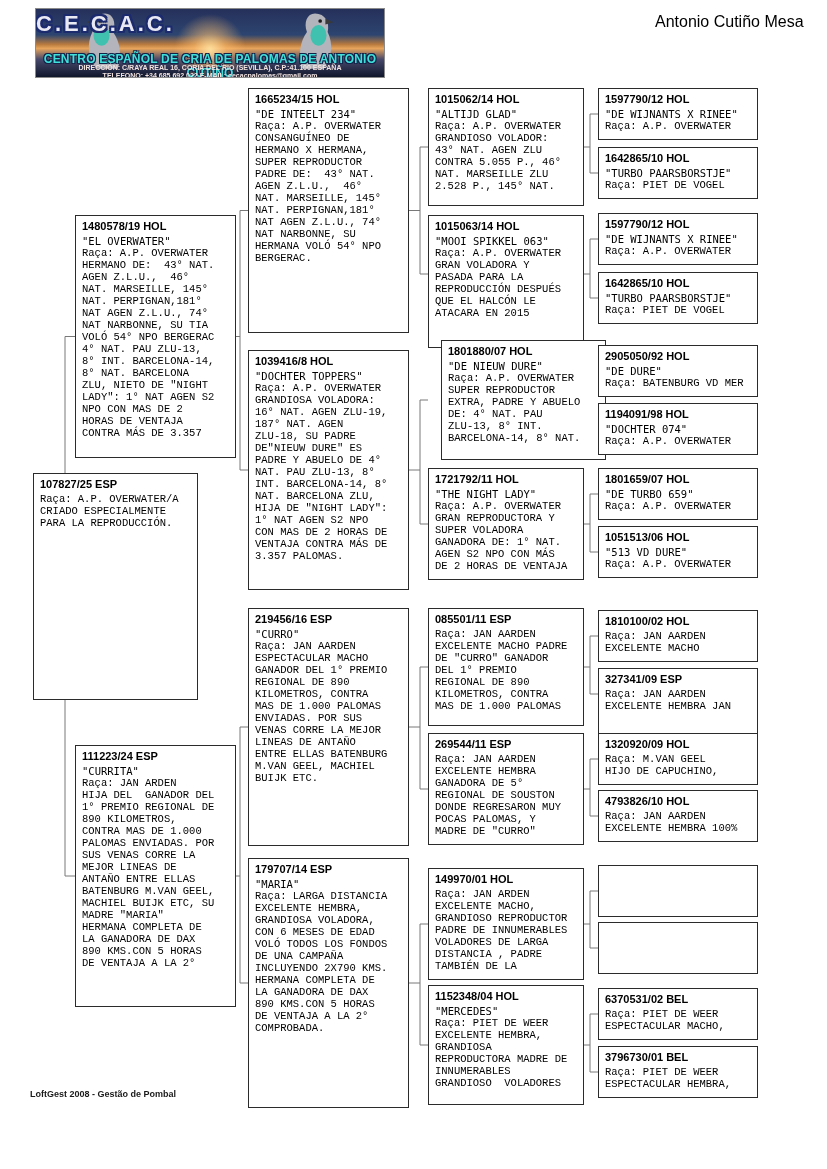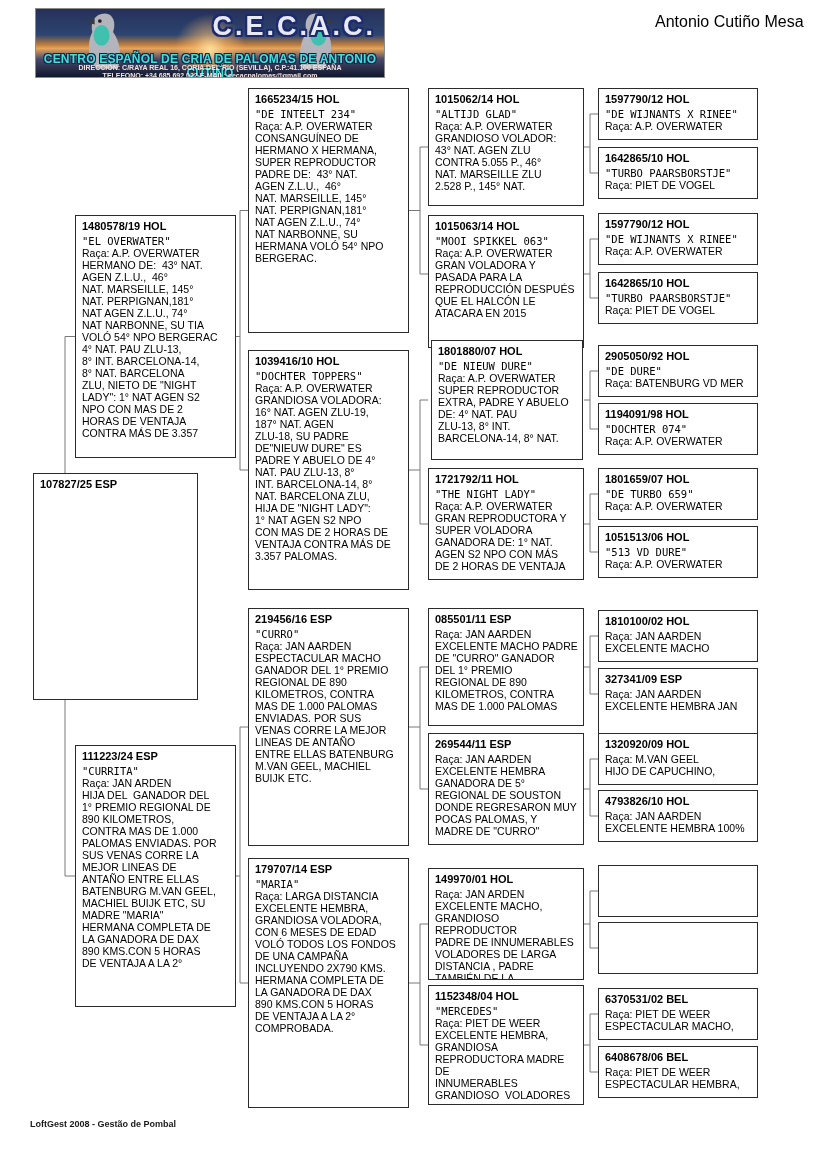--- a/index.html
+++ b/index.html
@@ -8,43 +8,43 @@
   #connectors{position:absolute;left:0;top:0;z-index:0;}
 
   
   #logo{position:absolute;left:35px;top:8px;width:350px;height:70px;z-index:2;
         border:1px solid #8a8a8a;box-sizing:border-box;overflow:hidden;
         background:
           radial-gradient(circle at 50% 60%, rgba(255,225,160,.95) 0%, rgba(255,190,110,.55) 9%, rgba(255,170,90,0) 20%),
           linear-gradient(180deg,#26305a 0%,#2c4570 38%,#b97a3e 52%,#e6a45c 58%,#47486b 74%,#0f172c 100%);}
   .pigeon{position:absolute;top:1px;z-index:1;}
   .pigeon.right{transform:scaleX(-1);}
-  #logo .ltitle{position:absolute;left:0;right:8px;top:2px;text-align:right;z-index:2;
-        font-size:27px;font-weight:bold;letter-spacing:3px;color:#e9e9f4;
+  #logo .ltitle{position:absolute;left:0;right:16px;top:2px;text-align:left;z-index:2;
+        font-size:22px;font-weight:bold;letter-spacing:3px;color:#e9e9f4;
         text-shadow:2px 2px 0 #1c2a6e,-2px -2px 0 #1c2a6e,2px -2px 0 #1c2a6e,-2px 2px 0 #1c2a6e,0 2px 0 #1c2a6e,0 -2px 0 #1c2a6e,2px 0 0 #1c2a6e,-2px 0 0 #1c2a6e;}
   #logo .lorg{position:absolute;left:0;right:0;top:43px;text-align:center;z-index:2;
         font-size:12px;font-weight:bold;color:#3fe0da;letter-spacing:.2px;
         text-shadow:1px 1px 0 #13244a,-1px -1px 0 #13244a,1px -1px 0 #13244a,-1px 1px 0 #13244a;}
   #logo .laddr{position:absolute;left:0;right:0;top:55px;text-align:center;z-index:2;
         font-size:7px;font-weight:bold;color:#f2e3e0;}
   #logo .lcontact{position:absolute;left:0;right:0;top:63px;text-align:center;z-index:2;
         font-size:7px;font-weight:bold;color:#f2e3e0;}
 
   #owner{position:absolute;left:655px;top:13px;font-size:16px;color:#000;z-index:2;}
-  #footer{position:absolute;left:30px;top:1089px;font-size:9px;font-weight:bold;color:#1a1a1a;z-index:2;margin-top:30px;}
+  #footer{position:absolute;left:30px;top:1089px;font-size:9px;font-weight:bold;color:#1a1a1a;z-index:2;}
 
   
   .pbox{position:absolute;box-sizing:border-box;border:1px solid #2b2b2b;background:#fff;
         z-index:1;padding:4px 5px 18px 6px;overflow:hidden;}
   .pid{font-family:"Liberation Sans",sans-serif;font-weight:bold;font-size:11px;color:#000;
        margin-bottom:3px;white-space:nowrap;}
   .pname{font-family:"DejaVu Sans Mono",monospace;font-size:10.5px;line-height:12px;color:#000;
        white-space:pre-wrap;}
   .pname:empty{display:none;}
-  .pbody{font-family:Liberation Sans, sans-serif;font-size:10.5px;line-height:12px;color:#000;
+  .pbody{font-family:Liberation Mono, monospace;font-size:10.5px;line-height:12px;color:#000;
        white-space:pre-wrap;}
 </style>
 </head>
 <body>
 
 <div id="page">
 
   <svg id="connectors" width="827" height="1169" xmlns="http://www.w3.org/2000/svg">
       <path d="M75 336.5 H65 V876 H75 M65 594.5 H198" fill="none" stroke="#787878" stroke-width="1"></path>
       <path d="M248 210.5 H240 V470 H248 M240 336.5 H236" fill="none" stroke="#787878" stroke-width="1"></path>
@@ -81,20 +81,23 @@
     <div class="laddr">DIRECCIÓN: C/RAYA REAL 16, CORIA DEL RIO (SEVILLA), C.P.:41.100 ESPAÑA</div>
     <div class="lcontact">TELEFONO: +34 685 692 022    E-MAIL: cecacpalomas@gmail.com</div>
   </div>
 
   <div id="owner">Antonio Cutiño Mesa</div>
   <div id="footer">LoftGest 2008 - Gestão de Pombal</div>
 
   <div class="pbox" id="box-g1" style="left:33px;top:473px;width:165px;height:227px">
     <div class="pid">107827/25 ESP</div>
 
+    <div class="pbody">Raça: A.P. OVERWATER/A
+CRIADO ESPECIALMENTE
+PARA LA REPRODUCCIÓN.</div>
   </div>
 
   <div class="pbox" id="box-g2a" style="left:75px;top:215px;width:161px;height:243px">
     <div class="pid">1480578/19 HOL</div>
     <div class="pname">"EL OVERWATER"</div>
     <div class="pbody">Raça: A.P. OVERWATER
 HERMANO DE:  43° NAT.
 AGEN Z.L.U.,  46°
 NAT. MARSEILLE, 145°
 NAT. PERPIGNAN,181°
@@ -141,21 +144,21 @@
 PADRE DE:  43° NAT.
 AGEN Z.L.U.,  46°
 NAT. MARSEILLE, 145°
 NAT. PERPIGNAN,181°
 NAT AGEN Z.L.U., 74°
 NAT NARBONNE, SU
 HERMANA VOLÓ 54° NPO
 BERGERAC.</div>
   </div>
   <div class="pbox" id="box-g3b" style="left:248px;top:350px;width:161px;height:240px">
-    <div class="pid">1039416/10 HOL</div>
+    <div class="pid">1039416/8 HOL</div>
     <div class="pname">"DOCHTER TOPPERS"</div>
     <div class="pbody">Raça: A.P. OVERWATER
 GRANDIOSA VOLADORA:
 16° NAT. AGEN ZLU-19,
 187° NAT. AGEN
 ZLU-18, SU PADRE
 DE"NIEUW DURE" ES
 PADRE Y ABUELO DE 4°
 NAT. PAU ZLU-13, 8°
 INT. BARCELONA-14, 8°
@@ -212,21 +215,21 @@
   <div class="pbox" id="box-g4b" style="left:428px;top:215px;width:156px;height:133px">
     <div class="pid">1015063/14 HOL</div>
     <div class="pname">"MOOI SPIKKEL 063"</div>
     <div class="pbody">Raça: A.P. OVERWATER
 GRAN VOLADORA Y
 PASADA PARA LA
 REPRODUCCIÓN DESPUÉS
 QUE EL HALCÓN LE
 ATACARA EN 2015</div>
   </div>
-  <div class="pbox" id="box-g4c" style="left:431px;top:340px;width:152px;height:120px">
+  <div class="pbox" id="box-g4c" style="left:441px;top:340px;width:165px;height:120px">
     <div class="pid">1801880/07 HOL</div>
     <div class="pname">"DE NIEUW DURE"</div>
     <div class="pbody">Raça: A.P. OVERWATER
 SUPER REPRODUCTOR
 EXTRA, PADRE Y ABUELO
 DE: 4° NAT. PAU
 ZLU-13, 8° INT.
 BARCELONA-14, 8° NAT.</div>
   </div>
   <div class="pbox" id="box-g4d" style="left:428px;top:468px;width:156px;height:112px">
@@ -357,19 +360,19 @@
 
     <div class="pbody"></div>
   </div>
   <div class="pbox" id="box-g5_15" style="left:598px;top:988px;width:160px;height:52px">
     <div class="pid">6370531/02 BEL</div>
 
     <div class="pbody">Raça: PIET DE WEER
 ESPECTACULAR MACHO,</div>
   </div>
   <div class="pbox" id="box-g5_16" style="left:598px;top:1046px;width:160px;height:52px">
-    <div class="pid">6408678/06 BEL</div>
+    <div class="pid">3796730/01 BEL</div>
 
     <div class="pbody">Raça: PIET DE WEER
 ESPECTACULAR HEMBRA,</div>
   </div>
 
 </div>
 
 </body></html>

